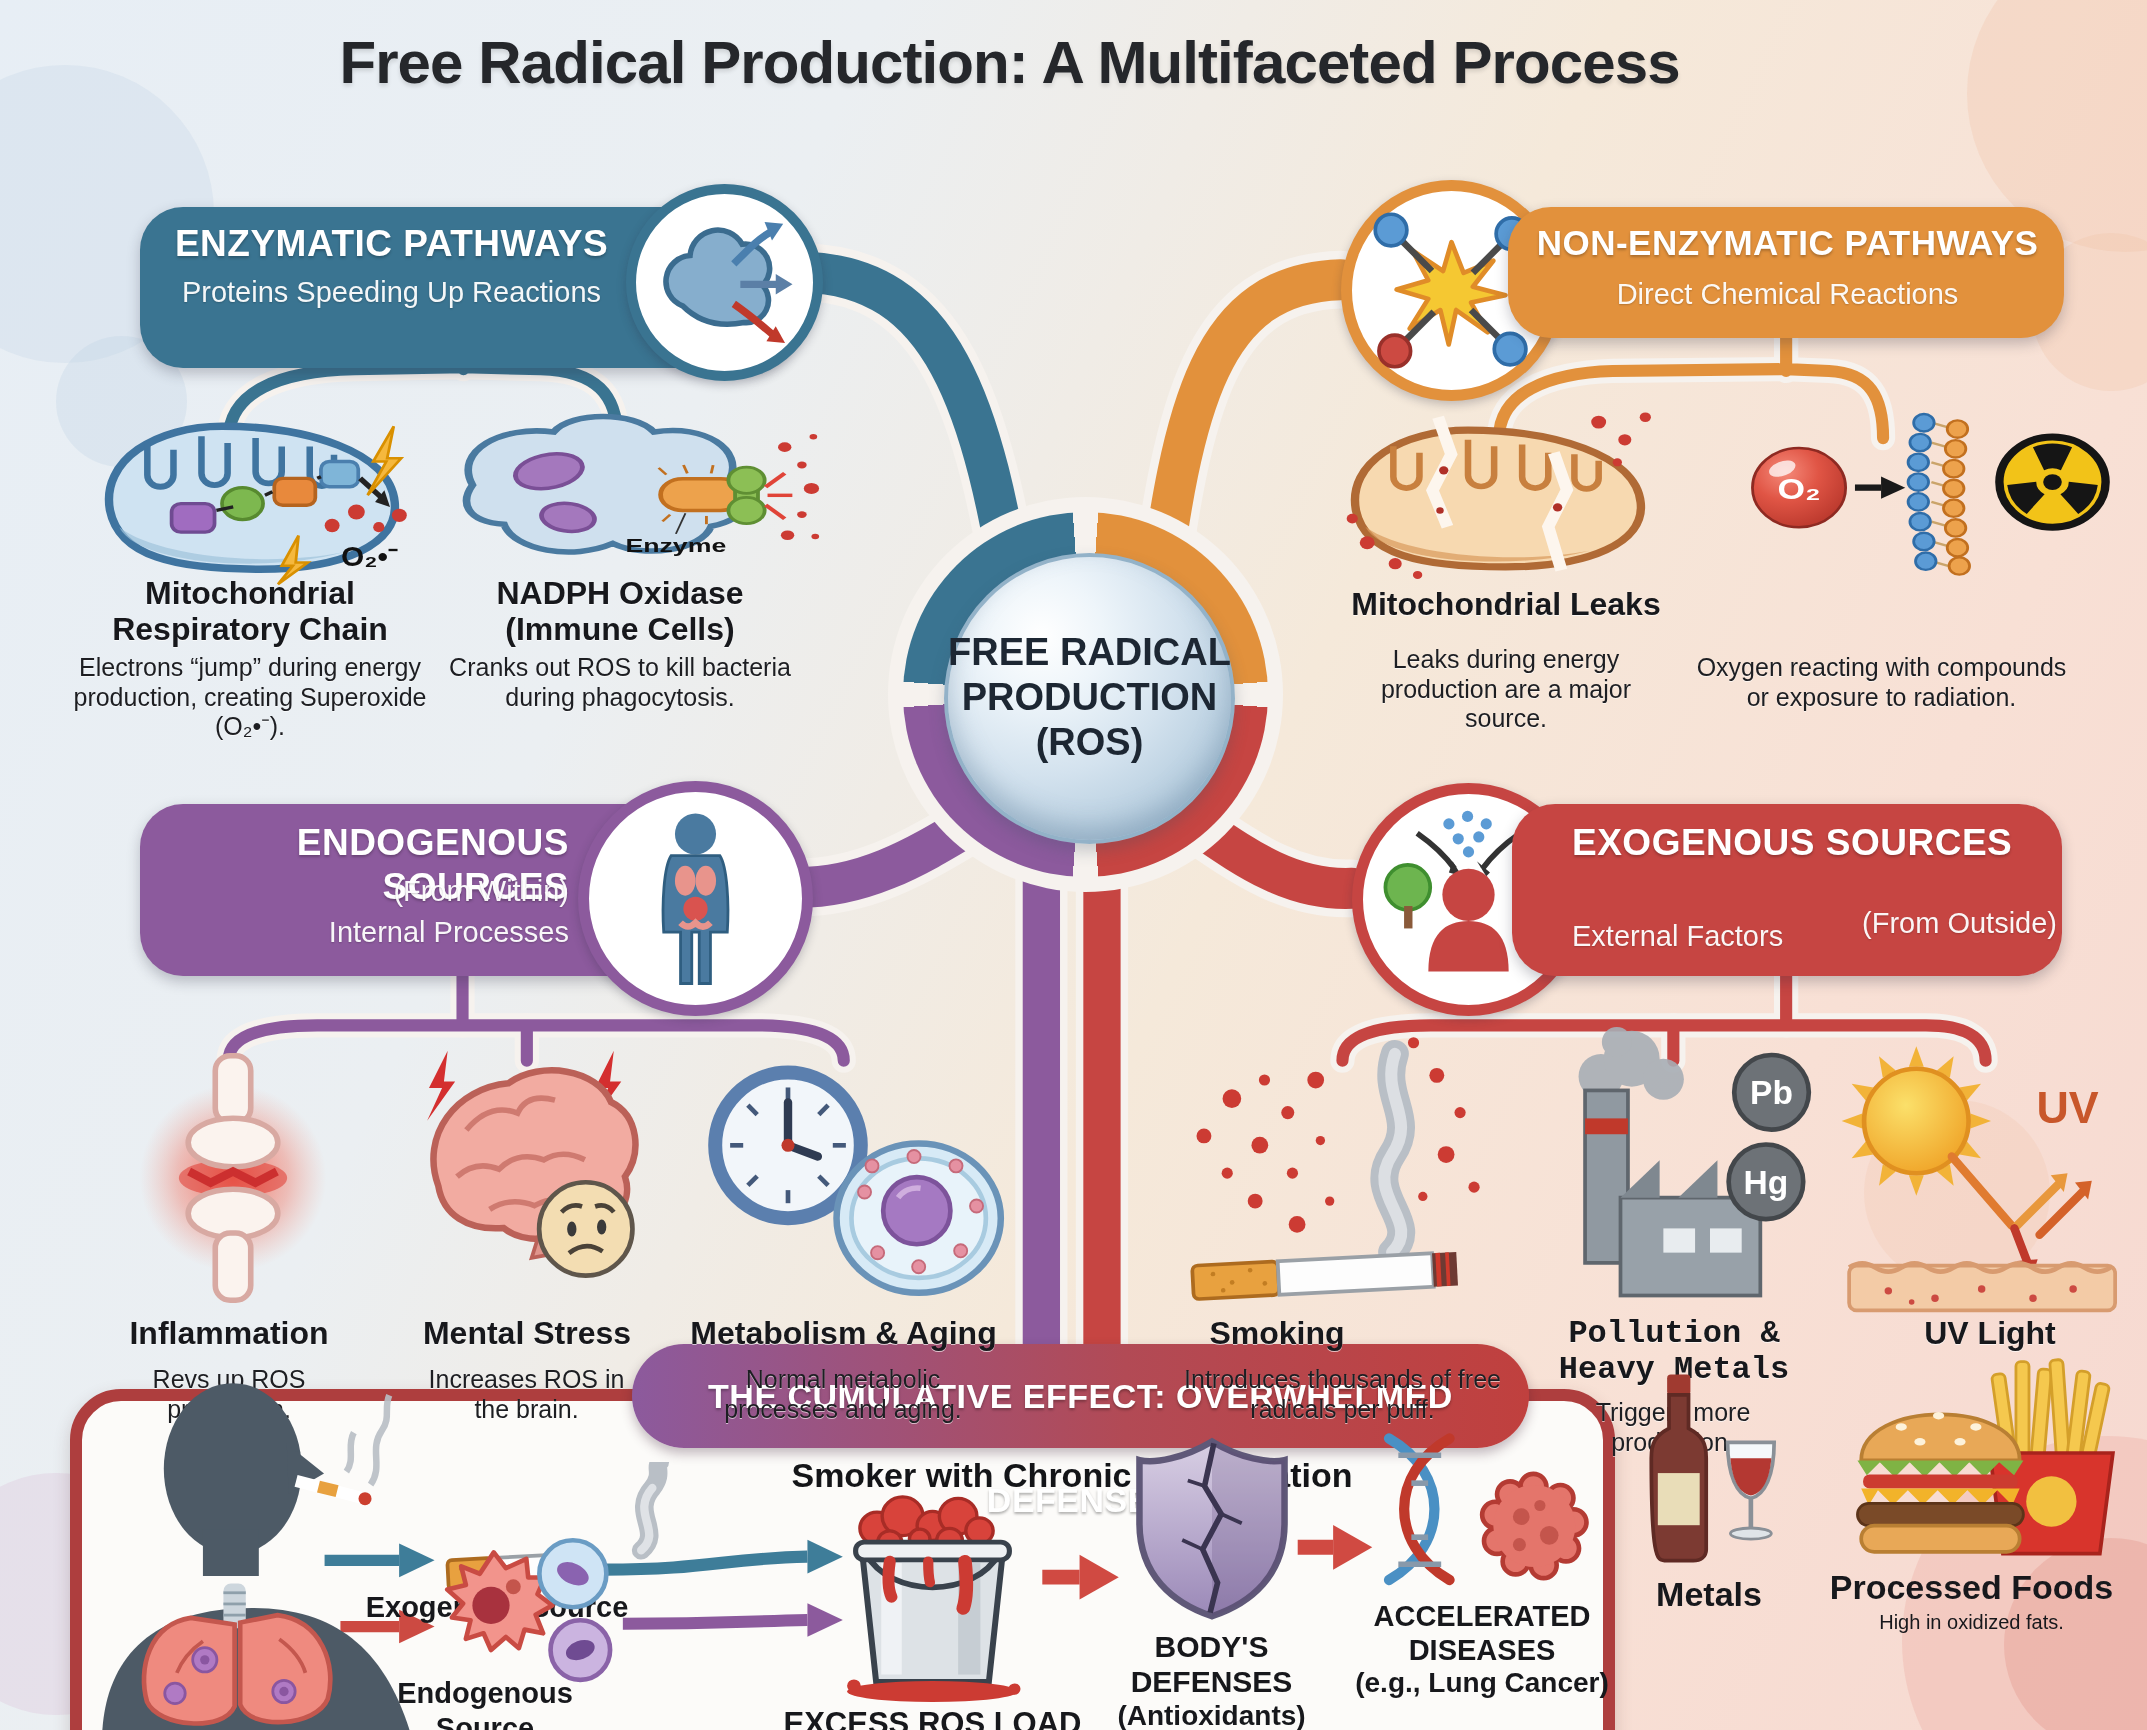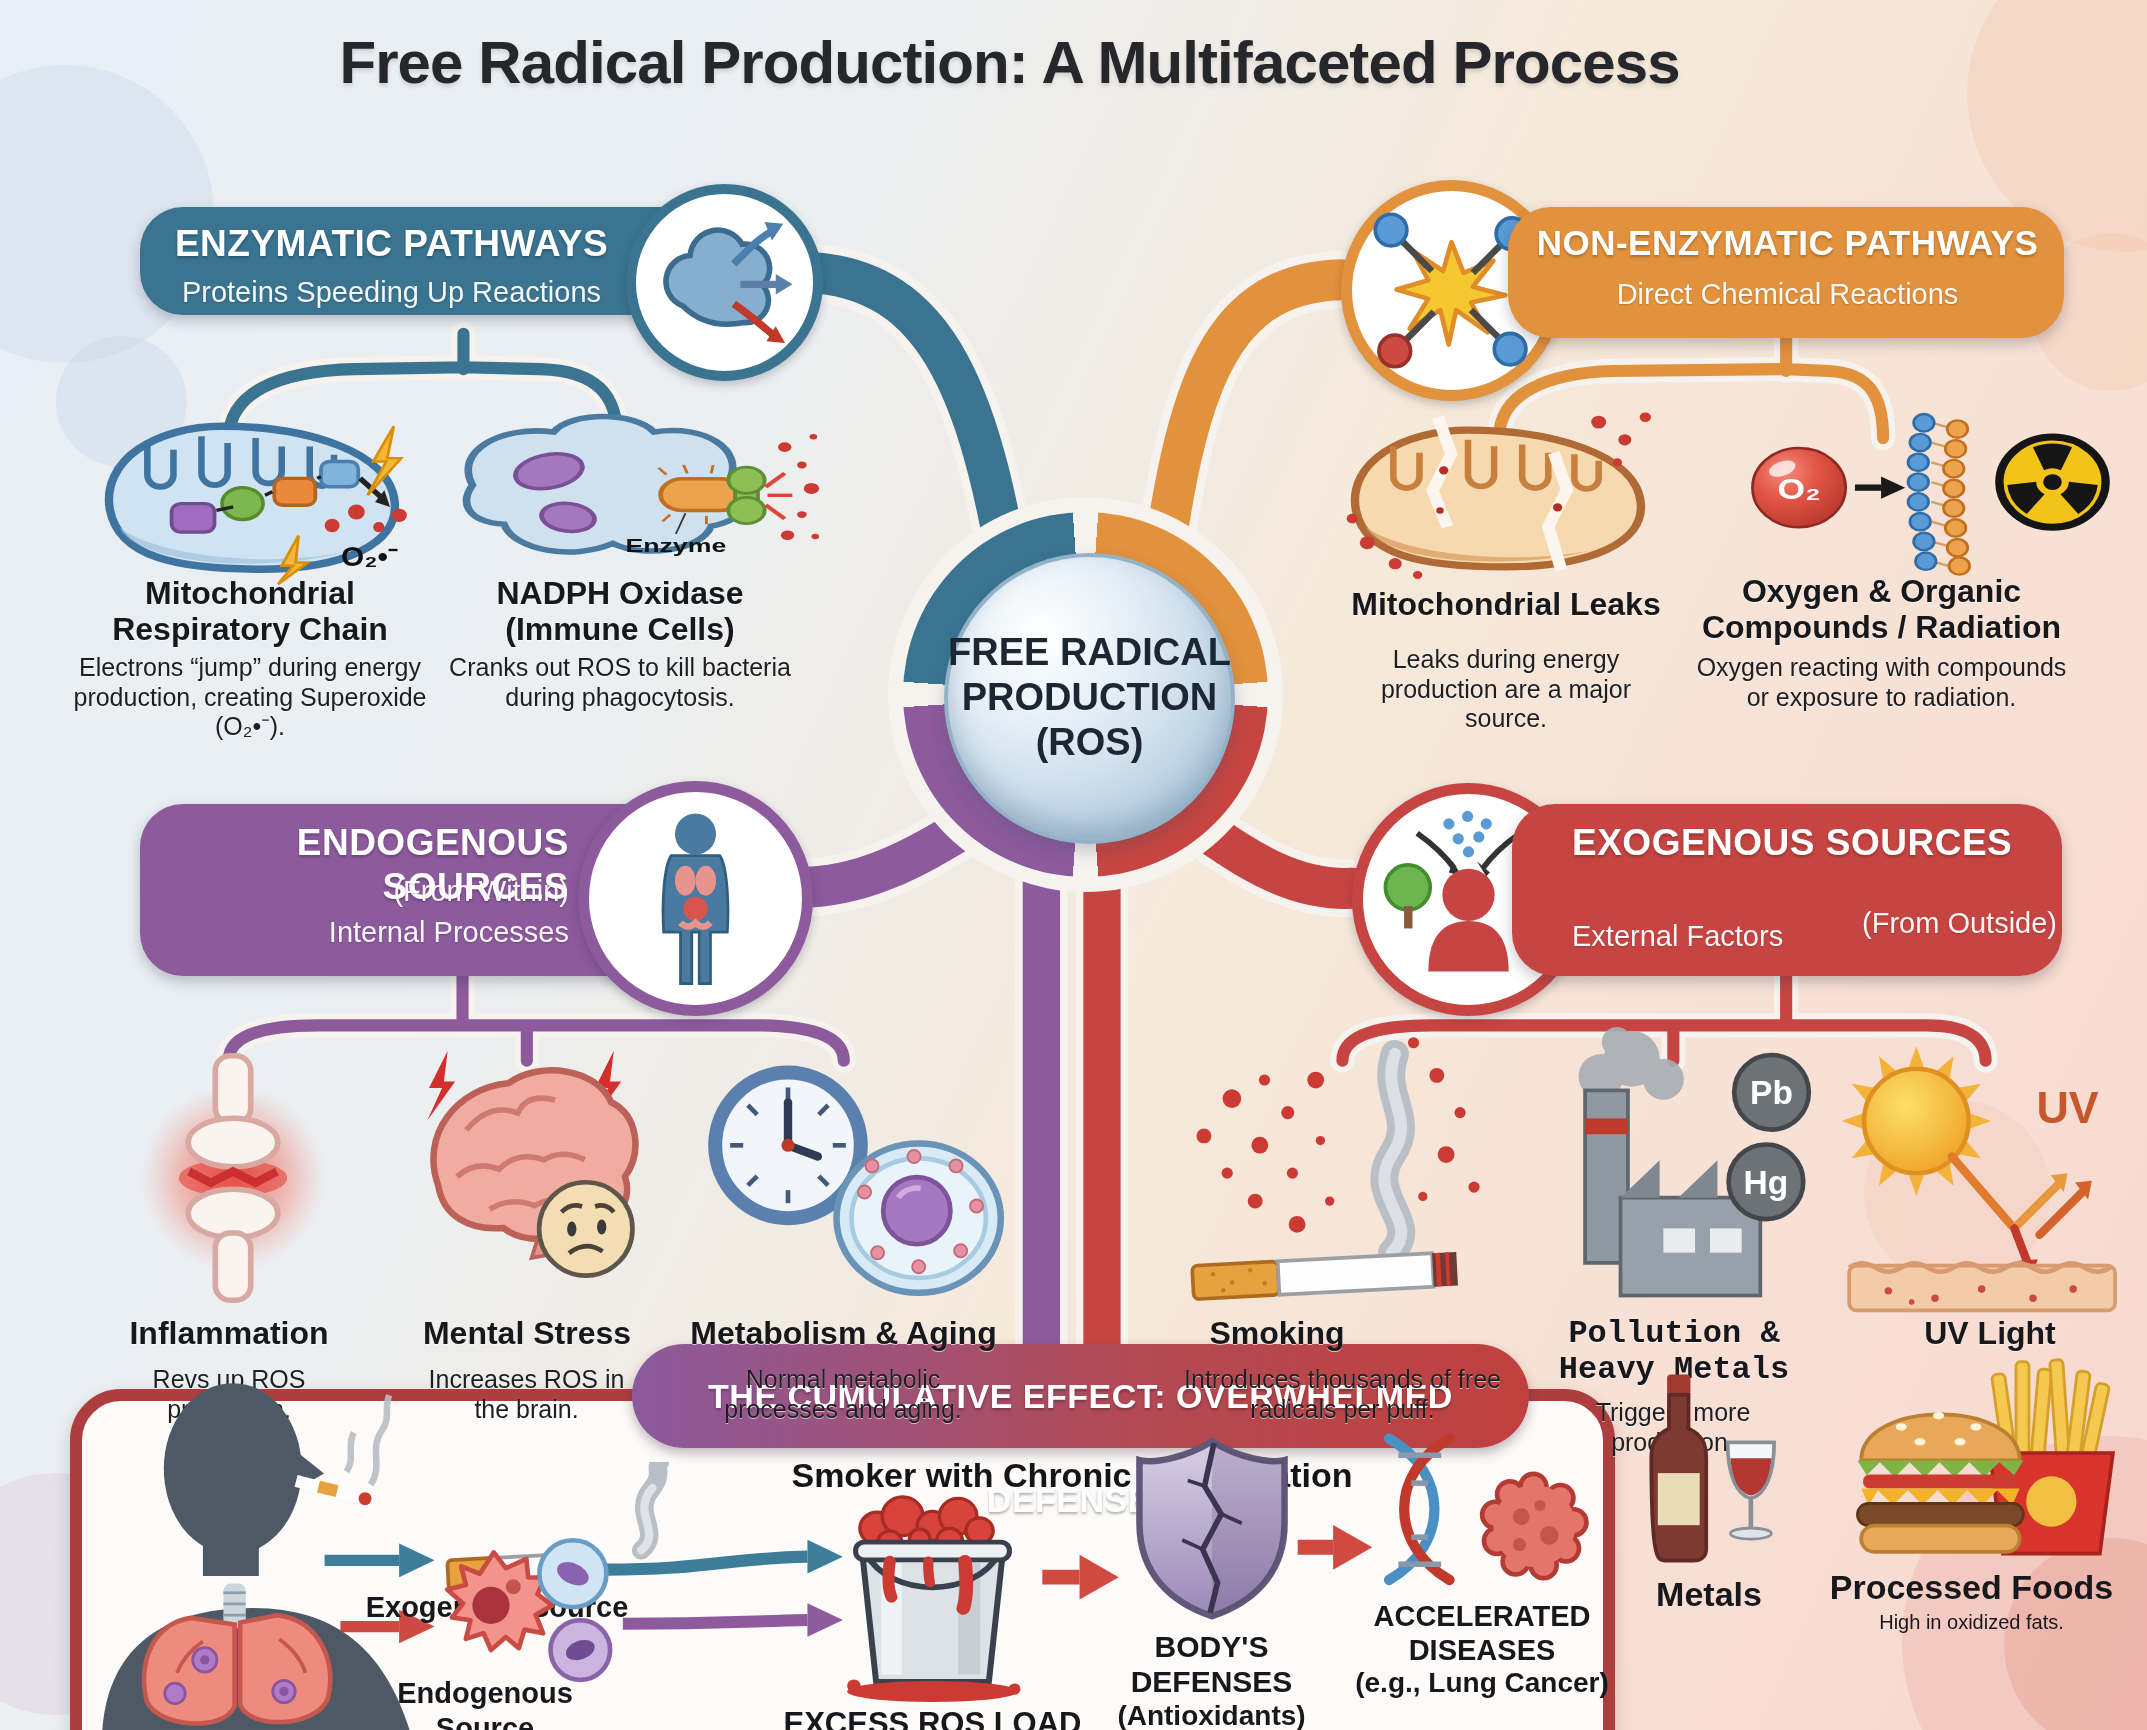--- a/index.html
+++ b/index.html
@@ -103,21 +103,21 @@
       <polygon points="1158,1668 1200,1692 1158,1716" fill="#d04a42"></polygon>
       <path d="M1392 1660 L1430 1660" stroke="#d04a42" stroke-width="16" fill="none"></path>
       <polygon points="1430,1636 1472,1660 1430,1684" fill="#d04a42"></polygon>
     </g>
   </svg>
 
   <div class="banner">
     <span>THE CUMULATIVE EFFECT: OVERWHELMED DEFENSES</span>
   </div>
 
-  <div class="pill" style="left:140px;top:207px;width:653px;height:108px;background:#3a7491;">
+  <div class="pill" style="left:140px;top:207px;width:653px;height:161px;background:#3a7491;">
     <div class="abs htitle" style="left:0;top:15px;width:503px;text-align:center;">ENZYMATIC PATHWAYS</div>
     <div class="abs hsub" style="left:0;top:67px;width:503px;text-align:center;">Proteins Speeding Up Reactions</div>
   </div>
   <div class="badge" style="left:626px;top:184px;width:177px;height:177px;border:10.3px solid #3a7491;">
     <svg width="177" height="177" viewBox="0 0 190 190">
       <path d="M50,120 a28,28 0 0 1 8,-54 a30,30 0 0 1 56,-12 a26,26 0 0 1 22,44 a24,24 0 0 1 -20,40 q-40,8 -66,-18 Z" fill="#86aecd" stroke="#3b6c8f" stroke-width="6"></path>
       <path d="M105,75 C125,55 133,47 146,40" stroke="#4a7fae" stroke-width="8" fill="none"></path>
       <polygon points="138,30 158,32 146,50" fill="#4a7fae"></polygon>
       <path d="M112,97 L152,97" stroke="#5b7fa6" stroke-width="8" fill="none"></path>
       <polygon points="150,86 168,97 150,108" fill="#5b7fa6"></polygon>
@@ -349,24 +349,20 @@
       </g>
     </g>
     <circle cx="330" cy="105" r="57" fill="#f2c318" stroke="#151515" stroke-width="9"></circle>
     <g fill="#151515">
       <circle cx="330" cy="105" r="10"></circle>
       <path d="M321,90 A18,18 0 0 1 339,90 L351,61 A51,51 0 0 0 309,61 Z"></path>
       <path d="M321,90 A18,18 0 0 1 339,90 L351,61 A51,51 0 0 0 309,61 Z" transform="rotate(120 330 105)"></path>
       <path d="M321,90 A18,18 0 0 1 339,90 L351,61 A51,51 0 0 0 309,61 Z" transform="rotate(240 330 105)"></path>
     </g>
   </svg>
-  <div class="item-title" style="left:1695px;top:574px;width:373px;">
-    <div>Oxygen &amp; Organic</div>
-    <div>Compounds / Radiation</div>
-  </div>
   <div class="item-desc" style="left:1695px;top:653px;width:373px;">Oxygen reacting with compounds or exposure to radiation.</div>
 
   <svg class="abs" style="left:135px;top:1052px;" width="196" height="252" viewBox="0 0 210 270">
     <defs>
         <radialGradient id="gGlow" cx="50%" cy="50%" r="50%">
       <stop offset="0%" stop-color="#f05a48" stop-opacity="0.85"></stop>
           <stop offset="60%" stop-color="#f08070" stop-opacity="0.45"></stop>
           <stop offset="100%" stop-color="#f0a090" stop-opacity="0"></stop>
     </radialGradient>
       </defs>

